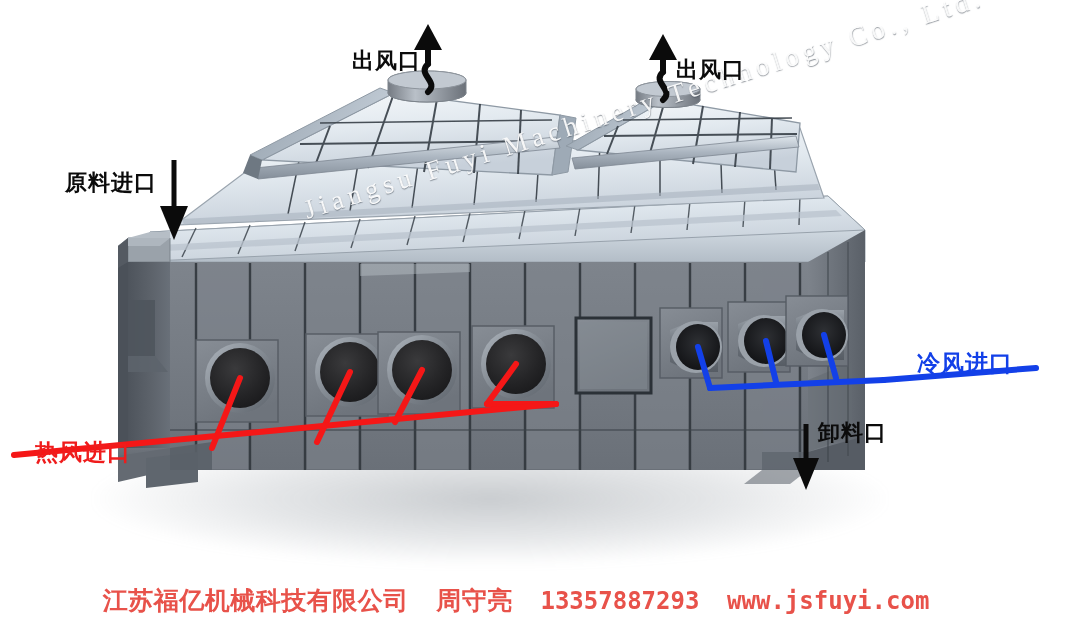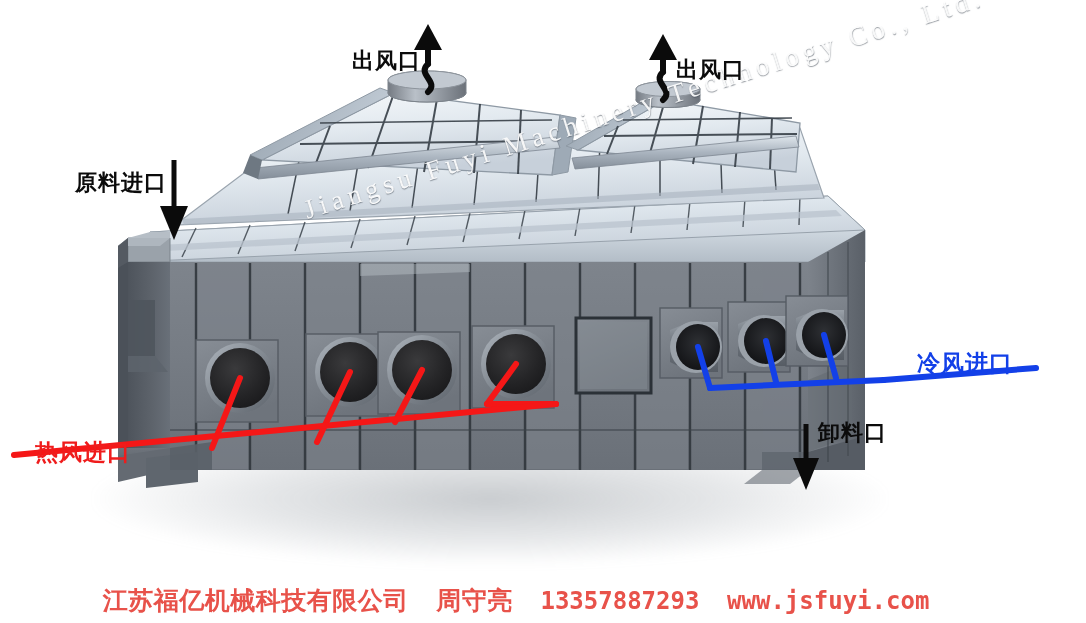--- a/index.html
+++ b/index.html
@@ -26,21 +26,21 @@
 
   
   .cn{position:absolute;font-family:"DejaVu Sans","Liberation Sans",sans-serif;
       font-weight:700;white-space:nowrap;user-select:none;}
   .lbl-black{color:#0b0b0b;font-size:22px;letter-spacing:1px;}
   .lbl-red{color:#ef1c1c;font-size:23px;letter-spacing:1px;}
   .lbl-blue{color:#1340e8;font-size:23px;letter-spacing:1px;}
 
   #lbl-outlet-1{left:352px;top:46px;}
   #lbl-outlet-2{left:676px;top:55px;}
-  #lbl-feed{left:75px;top:168px;}
+  #lbl-feed{left:65px;top:168px;}
   #lbl-hot{left:35px;top:437px;}
   #lbl-cold{left:917px;top:348px;}
   #lbl-discharge{left:818px;top:418px;}
 
   
   .wm-diag{position:absolute;left:300px;top:196px;
      font-family:"Liberation Serif","DejaVu Serif",serif;font-size:27px;
      letter-spacing:5px;color:rgba(255,255,255,.92);
      text-shadow:0 1px 1px rgba(60,70,80,.55);
      transform:rotate(-17.5deg);transform-origin:0 0;white-space:nowrap;

